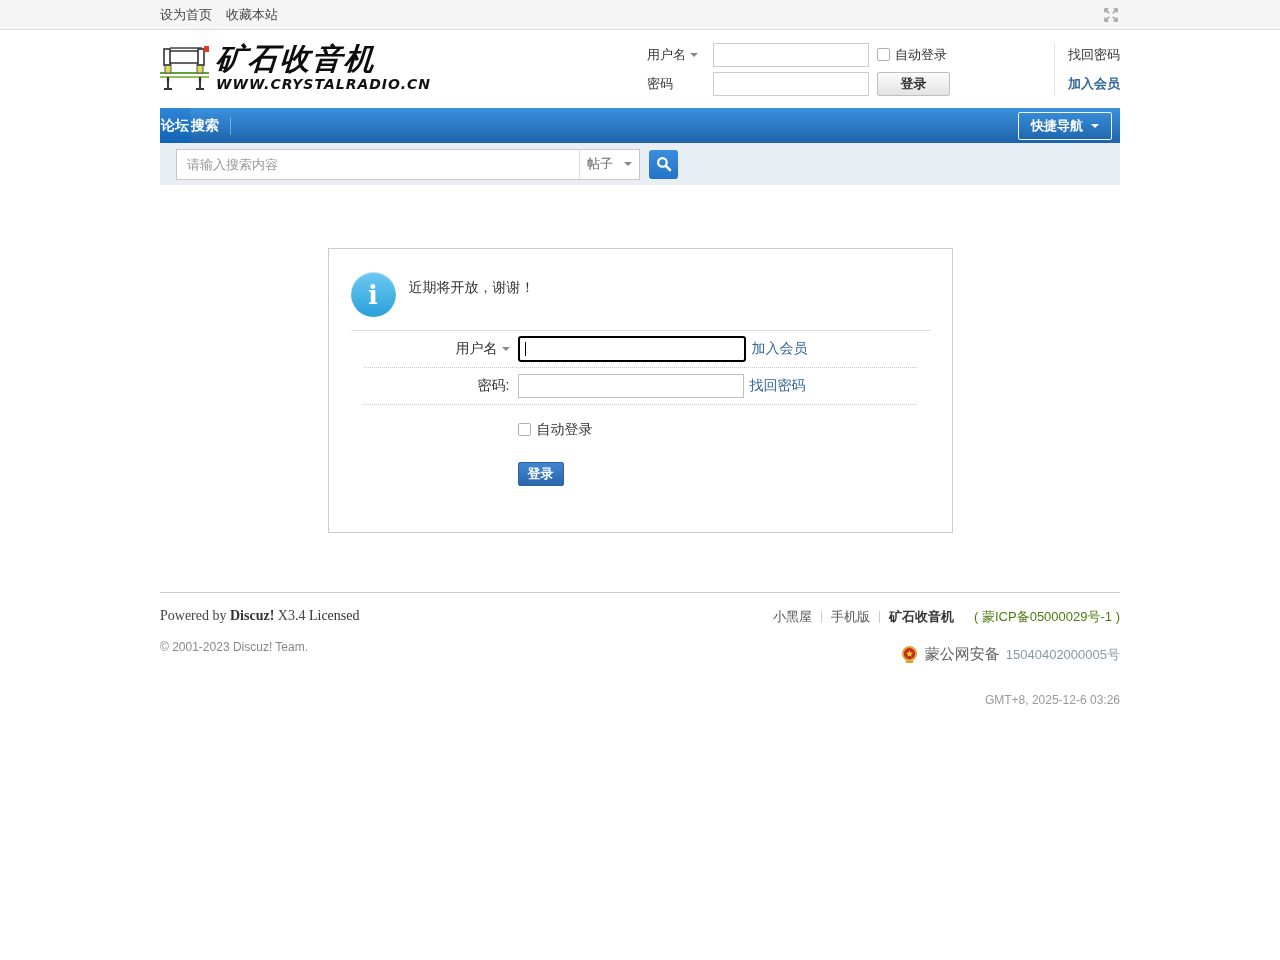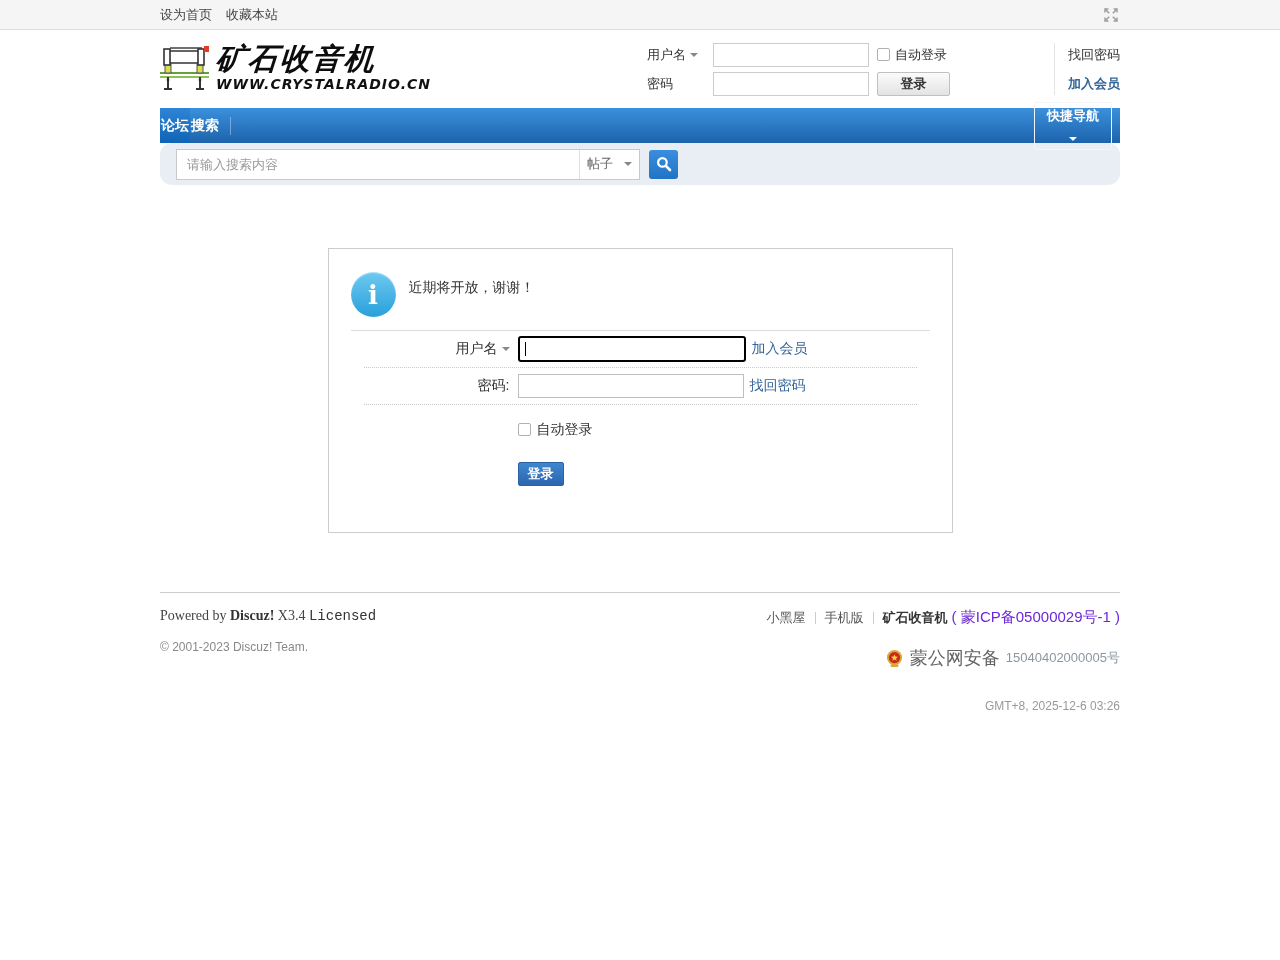--- a/index.html
+++ b/index.html
@@ -54,28 +54,28 @@
   }
   .nav-tab {
     padding: 0 1px; line-height: 35px; color: #fff; font-weight: bold; font-size: 14px; cursor: pointer;
   }
   .nav-tab.active { background: linear-gradient(#2e84d6, #1064b6); }
   .nav-sep { width: 1px; height: 18px; background: rgba(255,255,255,.35); align-self: center; margin-left: 10px; }
   .quicknav {
     margin-left: auto; align-self: center; margin-right: 8px;
     border: 1px solid #f0f6fc; border-radius: 2px; padding: 4px 12px;
     color: #fff; font-weight: bold; font-size: 13px;
-    display: flex; align-items: center; gap: 8px; cursor: pointer; flex-direction: column;
+    display: flex; align-items: center; gap: 8px; cursor: pointer;
   }
   .caret { display: inline-block; width: 0; height: 0; border: 4px solid transparent; }
   .caret.white { border-top-color: #fff; margin-top: 4px; }
   .caret.gray { border-top-color: #888; margin-top: 4px; margin-left: 4px; }
 
   
-  .searchbar { height: 42px; background: #e9eef4; display: flex; align-items: center; padding-left: 16px; border-radius: 12px; }
+  .searchbar { height: 42px; background: #e9eef4; display: flex; align-items: center; padding-left: 16px; }
   .search-box { display: flex; align-items: stretch; background: #fff; border: 1px solid #c9c9c9; height: 31px; }
   .search-input { width: 402px; border: none; outline: none; padding: 0 10px; font-size: 13px; color: #333; font-family: inherit; }
   .search-input::placeholder { color: #999; }
   .search-scope {
     width: 60px; border-left: 1px solid #e0e0e0; display: flex; align-items: center; justify-content: center;
     gap: 7px; font-size: 13px; color: #666; cursor: pointer;
   }
   .search-btn {
     width: 29px; height: 29px; margin-left: 9px; border: none; border-radius: 3px;
     background: linear-gradient(#3a8ede, #2273c6); display: flex; align-items: center; justify-content: center;
@@ -126,23 +126,23 @@
   .footer { margin: 59px auto 0; border-top: 1px solid #cccccc; padding-top: 15px; display: flex; padding-bottom: 30px; }
   .f-left { font-size: 14px; color: #444; }
   .powered { font-family: "Liberation Serif", serif; }
   .powered .product { font-weight: bold; color: #333; margin-top: 35px; }
   .copyright { font-size: 12px; color: #888; margin-top: 16px; font-family: "Liberation Sans", sans-serif; }
   .f-right { margin-left: auto; text-align: right; }
   .f-links { font-size: 13px; color: #666; display: flex; justify-content: space-between; align-items: center; }
   .f-links a { color: #555; }
   .f-links .site { font-weight: bold; color: #333; }
   .fsep { width: 1px; height: 12px; background: #ccc; margin: 0 9px; display: inline-block; }
-  .icp { color: #6d28d9; margin-left: 4px; font-size: 15px; }
+  .icp { color: #4d7c0f; margin-left: 20px; font-size: 13px; }
   .police-row { margin-top: 19px; display: flex; justify-content: flex-end; align-items: center; gap: 6px; }
-  .police-name { font-size: 18px; color: #636363; }
+  .police-name { font-size: 15px; color: #636363; }
   .police-num { font-size: 13px; color: #8a97a3; }
   .gmt { margin-top: 29px; font-size: 12px; color: #999; }
 </style>
 </head>
 <body>
 
 <div class="topbar">
   <div class="wrap topbar-inner">
     <a>设为首页</a>
     <a>收藏本站</a>
@@ -288,21 +288,21 @@
     </div>
   </div>
 </div>
 
 <div class="footer wrap">
   <div class="f-left">
     <div class="powered">
       <span>Powered by</span>
       <a class="product">Discuz!</a>
       <span>X3.4</span>
-      <a style="color:#333;font-family:Liberation Mono, monospace;">Licensed</a>
+      <a style="color:#333;">Licensed</a>
     </div>
     <div class="copyright">© 2001-2023 Discuz! Team.</div>
   </div>
 
   <div class="f-right">
     <div class="f-links">
       <a>小黑屋</a>
       <span class="fsep"></span>
       <a>手机版</a>
       <span class="fsep"></span>

